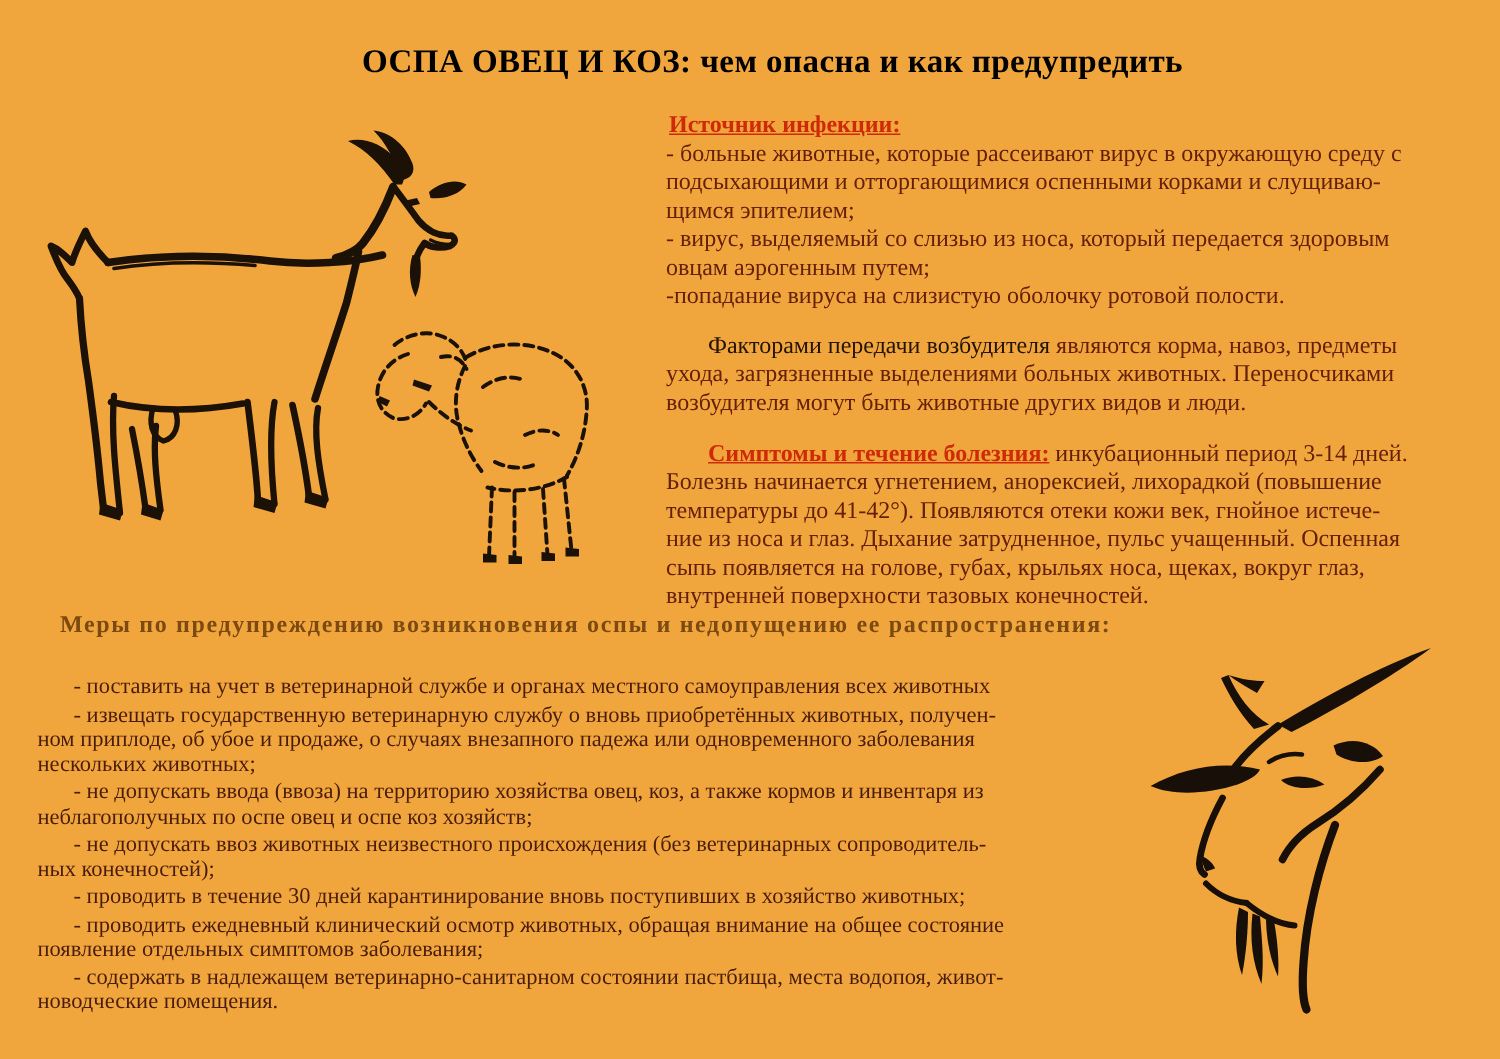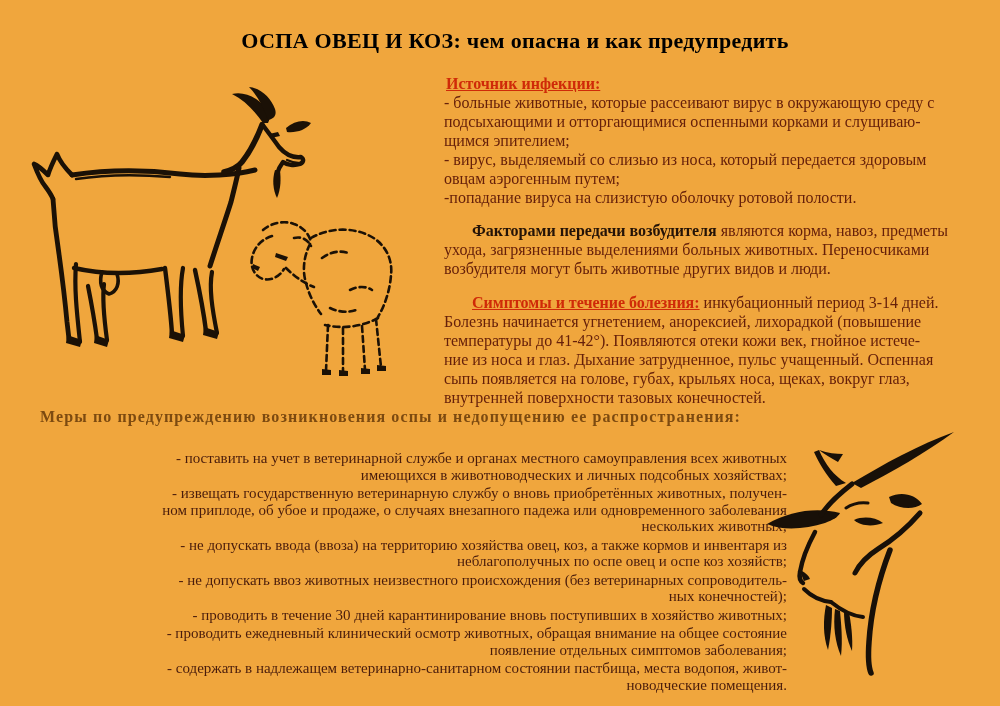--- a/index.html
+++ b/index.html
@@ -15,34 +15,34 @@
   }
   
   .right-col{
     position:absolute;left:428px;top:74px;width:562px;
     font-size:16px;line-height:19px;color:#66200a;
   }
   .line{white-space:nowrap;margin-left:16px;}
   .indent{text-indent:28px;}
   .red-header{color:#cf2a08;font-weight:bold;text-decoration:underline;}
   .src-header{margin-left:18px;}
-  .lead{color:#241307;font-weight:bold;}
+  .lead{color:#241307;font-weight:normal;}
   .factors{margin-top:14px;}
   .symptoms{margin-top:15px;}
   
   .measures-header{
     position:absolute;left:40px;top:408px;
     font-size:16px;font-weight:bold;letter-spacing:1.1px;
     color:#7c4a10;white-space:nowrap;
   }
   .bottom-list{
     position:absolute;left:25px;top:450px;width:762px;
     font-size:15px;line-height:16.5px;color:#491c0c;
   }
-  .bottom-list .para{margin-bottom:2px;text-align:right;}
+  .bottom-list .para{margin-bottom:2px;}
   .bline{white-space:nowrap;}
   .bline.first{text-indent:24px;}
   
   .left-art{position:absolute;left:10px;top:78px;}
   .goat-head{position:absolute;left:762px;top:420px;}
 </style>
 </head>
 <body>
 
 <div class="poster">
@@ -152,21 +152,20 @@
           <div class="line">сыпь появляется на голове, губах, крыльях носа, щеках, вокруг глаз,</div>
           <div class="line">внутренней поверхности тазовых конечностей.</div>
         </div>
     </div>
   </div>
 
   <div class="measures-header">Меры по предупреждению возникновения оспы и недопущению ее распространения:</div>
   <div class="bottom-list">
       <div class="para">
         <div class="bline first">- поставить на учет в ветеринарной службе и органах местного самоуправления всех животных</div>
-        <div class="bline">имеющихся в животноводческих и личных подсобных хозяйствах;</div>
       </div>
       <div class="para">
         <div class="bline first">- извещать государственную ветеринарную службу о вновь приобретённых животных, получен-</div>
         <div class="bline">ном приплоде, об убое и продаже, о случаях внезапного падежа или одновременного заболевания</div>
         <div class="bline">нескольких животных;</div>
       </div>
       <div class="para">
         <div class="bline first">- не допускать ввода (ввоза) на территорию хозяйства овец, коз, а также кормов и инвентаря из</div>
         <div class="bline">неблагополучных по оспе овец и оспе коз хозяйств;</div>
       </div>

